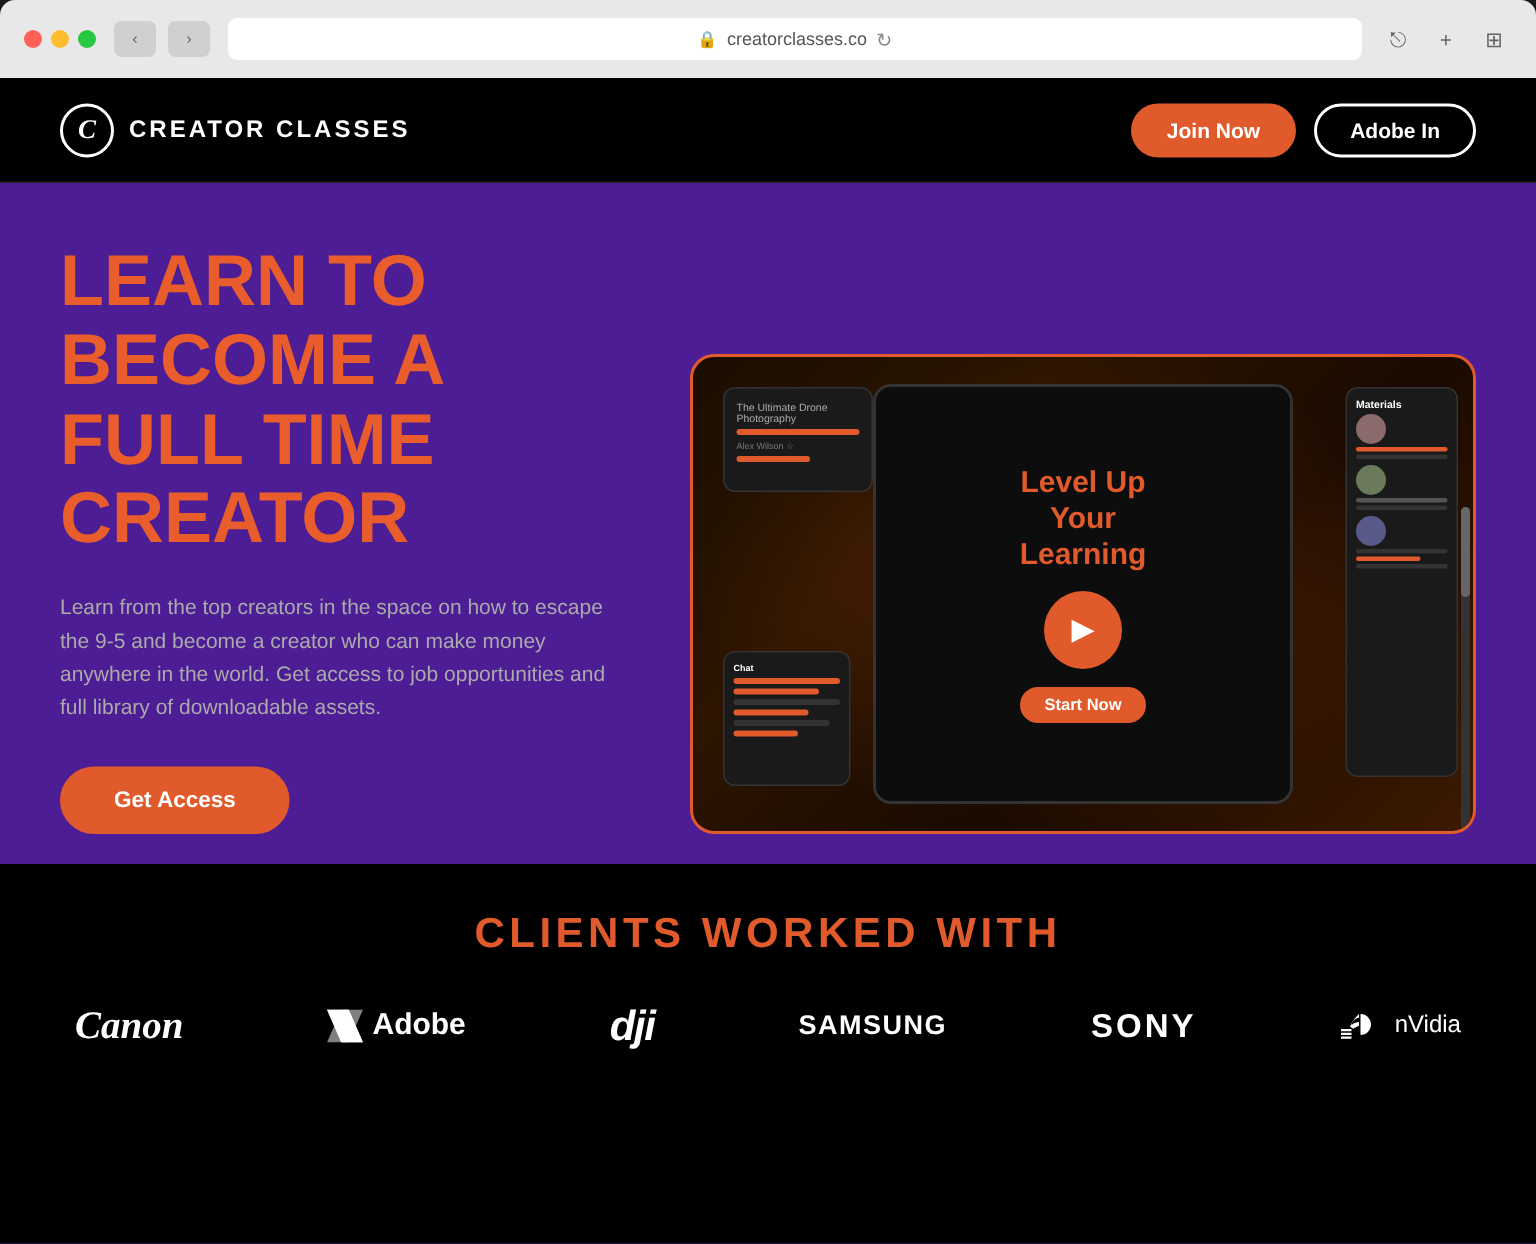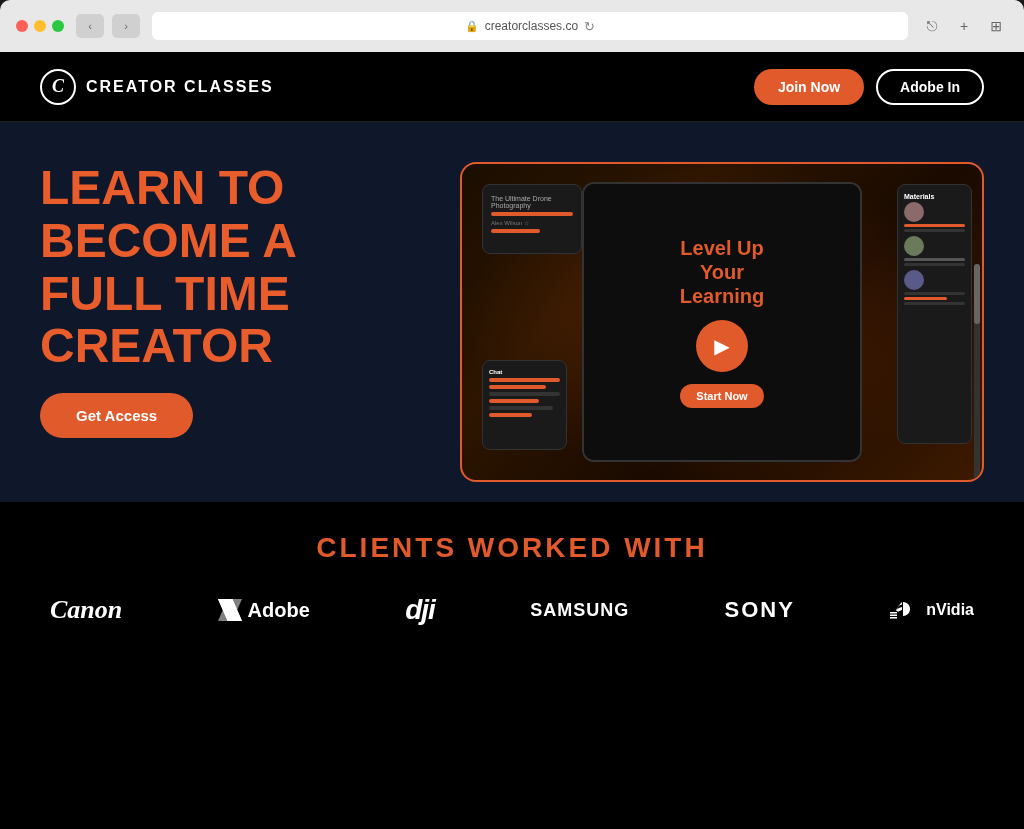--- a/index.html
+++ b/index.html
@@ -164,24 +164,24 @@
       padding: 8px 22px;
       border-radius: 25px;
       font-size: 14px;
       font-weight: 600;
       cursor: pointer;
     }
 
     
     .hero {
       display: flex;
-      align-items: flex-start;
+      align-items: flex-end;
       padding: 40px 40px 20px 40px;
       gap: 40px;
-      background: #0f172a;
+      background: #4c1d95;
     }
 
     .hero-left {
       flex: 0 0 380px;
     }
 
     .hero-title {
       font-size: 48px;
       font-weight: 900;
       line-height: 1.1;
@@ -428,21 +428,21 @@
     .logo-sony {
       color: #fff;
       font-size: 22px;
       font-weight: 700;
       letter-spacing: 2px;
     }
 
     .logo-nvidia {
       color: #fff;
       font-size: 16px;
-      font-weight: 700;
+      font-weight: 400;
       display: flex;
       align-items: center;
       gap: 6px;
     }
 
     .nvidia-icon {
       width: 30px;
       height: 22px;
     }
 
@@ -505,20 +505,21 @@
     <div class="nav-buttons">
       <button class="btn-join">Join Now</button>
       <button class="btn-signin">Adobe In</button>
     </div>
   </nav>
 
   <section class="hero">
 
     <div class="hero-left">
       <h1 class="hero-title">LEARN TO BECOME A FULL TIME CREATOR</h1>
+      <p class="hero-desc">Learn from the top creators in the space on how to escape the 9-5 and become a creator who can make money anywhere in the world. Get access to job opportunities and full library of downloadable assets.</p>
       <button class="btn-access">Get Access</button>
     </div>
 
     <div class="hero-right">
       <div class="video-mockup">
         <div class="video-glow"></div>
 
         <div class="card-left-top">
           <div class="mini-text" style="color:#aaa;font-size:7px;">The Ultimate Drone Photography</div>
           <div class="mini-bar"></div>

